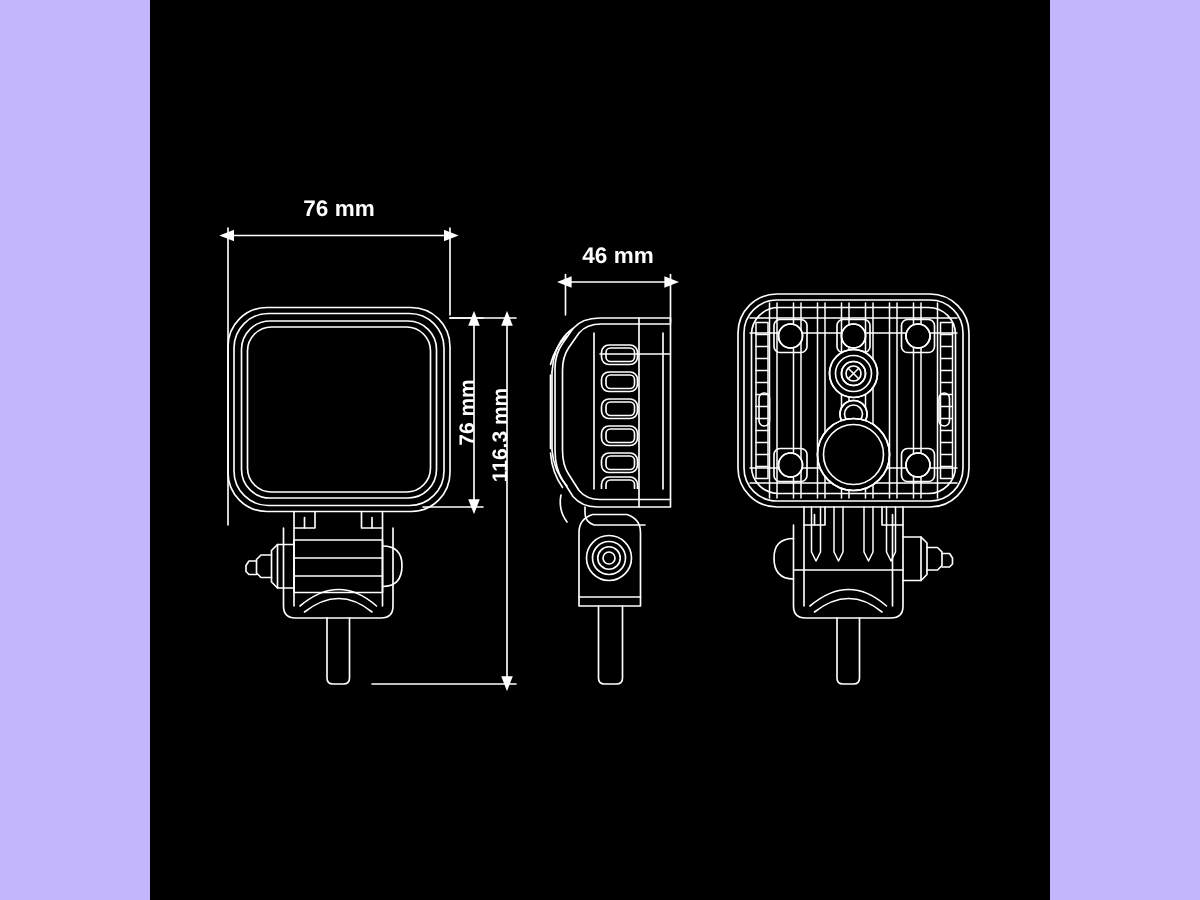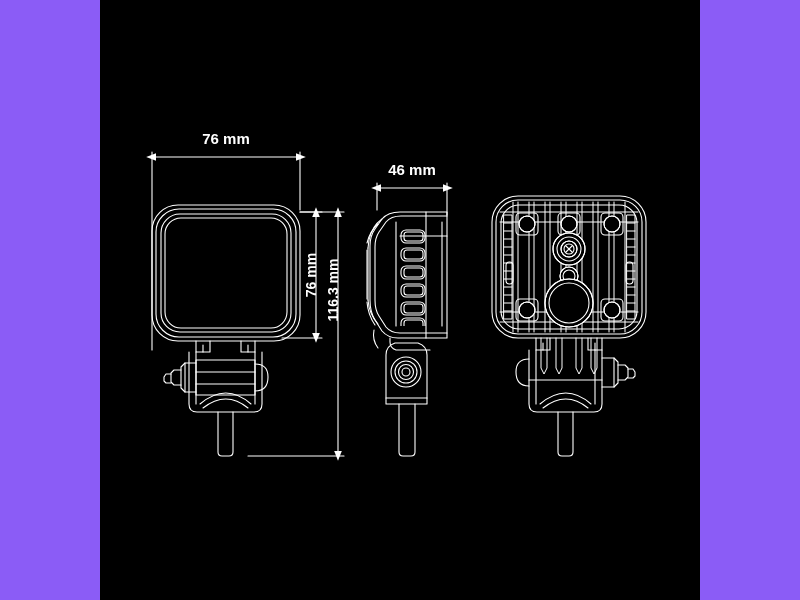--- a/index.html
+++ b/index.html
@@ -10,21 +10,21 @@
   body {
     width: 800px;
     height: 600px;
     font-family: "Liberation Sans", sans-serif;
     overflow: hidden;
   }
   #stage {
     position: relative;
     width: 800px;
     height: 600px;
-    background: #8b5cf6;
+    background: #c4b5fd;
   }
   #canvas-area {
     position: absolute;
     left: 100px;
     top: 0px;
     width: 600px;
     height: 600px;
     background: #000000;
   }
   #drawing {

